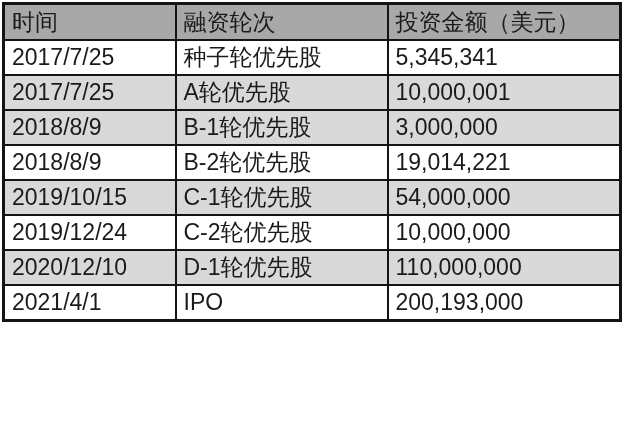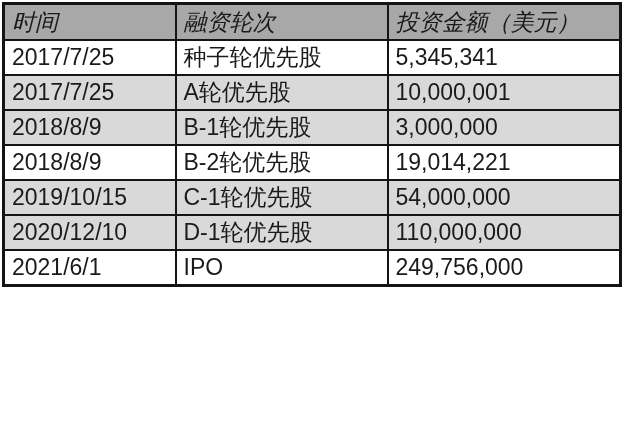--- a/index.html
+++ b/index.html
@@ -38,21 +38,20 @@
     padding: 0 4px 0 7px;
     height: 33px;
     line-height: 33px;
     white-space: nowrap;
     overflow: hidden;
   }
   .funding-table thead th {
     background: #a8a8a8;
     height: 34px;
     line-height: 34px;
-    font-style: italic;
   }
   .funding-table tr.row-white td { background: #ffffff; }
   .funding-table tr.row-gray  td { background: #d9d9d9; }
 </style>
 </head>
 <body>
 
 <div class="table-wrap">
   <table class="funding-table">
     <colgroup>
@@ -86,25 +85,30 @@
       <tr class="row-white">
         <td>2018/8/9</td>
         <td>B-2轮优先股</td>
         <td>19,014,221</td>
       </tr>
       <tr class="row-gray">
         <td>2019/10/15</td>
         <td>C-1轮优先股</td>
         <td>54,000,000</td>
       </tr>
+      <tr class="row-white">
+        <td>2019/12/24</td>
+        <td>C-2轮优先股</td>
+        <td>10,000,000</td>
+      </tr>
       <tr class="row-gray">
         <td>2020/12/10</td>
         <td>D-1轮优先股</td>
         <td>110,000,000</td>
       </tr>
       <tr class="row-white">
-        <td>2021/6/1</td>
+        <td>2021/4/1</td>
         <td>IPO</td>
-        <td>249,756,000</td>
+        <td>200,193,000</td>
       </tr>
     </tbody>
   </table>
 </div>
 
 </body></html>

